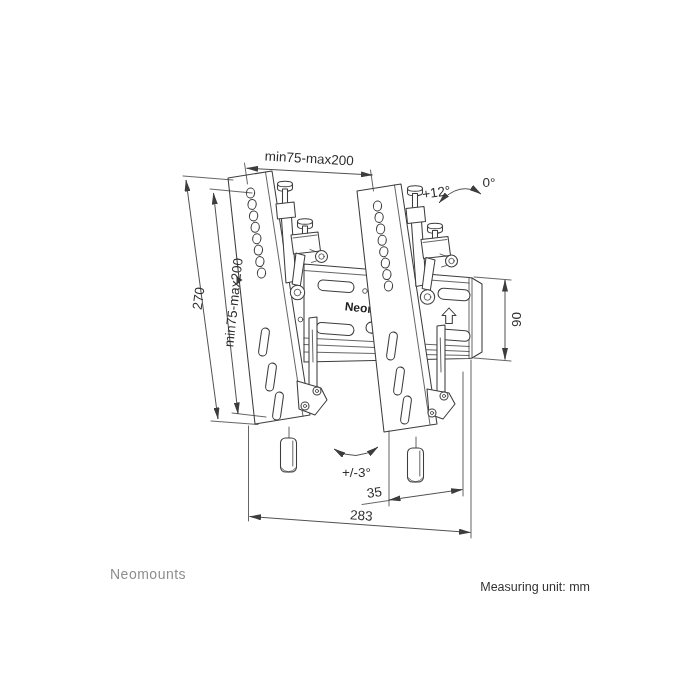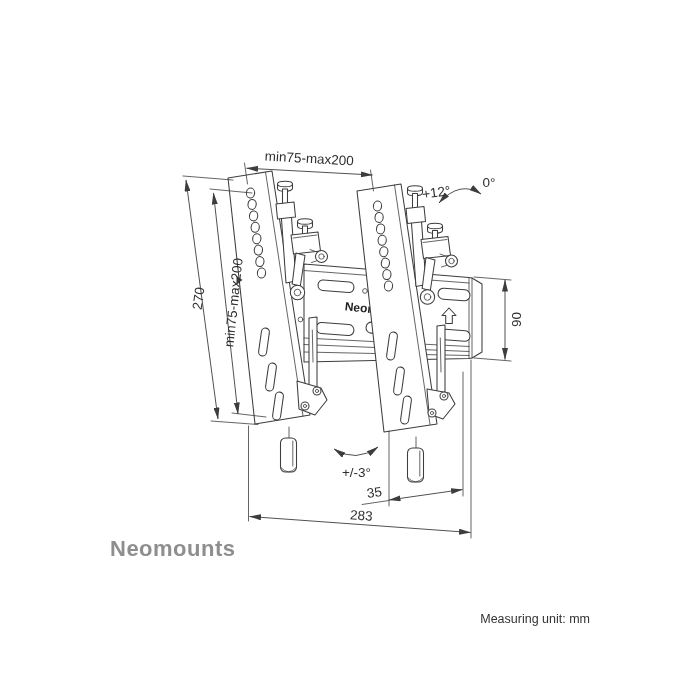--- a/index.html
+++ b/index.html
@@ -8,23 +8,23 @@
   #stage svg{position:absolute;left:0;top:0;}
   
   .ln   {stroke:#3d3d3d;stroke-width:1.05;fill:none;stroke-linejoin:round;stroke-linecap:round;}
   .fw   {stroke:#3d3d3d;stroke-width:1.05;fill:#ffffff;stroke-linejoin:round;}
   .thin {stroke:#3d3d3d;stroke-width:0.8;fill:none;stroke-linecap:round;}
   .dim  {stroke:#3d3d3d;stroke-width:0.9;fill:none;}
   .dimtxt{font:13.5px "Liberation Sans",sans-serif;fill:#2f2f2f;}
   .platetxt{font:600 12px "Liberation Sans",sans-serif;fill:#1f1f1f;}
   .fill {fill:#3d3d3d;stroke:none;}
   
-  .brand{position:absolute;left:110px;top:536px;font-size:22px;font-weight:700;
+  .brand{position:absolute;left:110px;top:566px;font-size:14px;font-weight:400;
          letter-spacing:0.5px;color:#8e8e8e;}
-  .unit {position:absolute;right:110px;top:580px;font-size:12.5px;color:#333333;margin-top:32px;}
+  .unit {position:absolute;right:110px;top:580px;font-size:12.5px;color:#333333;}
 </style>
 </head>
 <body>
 
 <div id="stage">
 
 <svg width="700" height="700" viewBox="0 0 700 700">
   <defs>
     <marker id="arr" viewBox="0 0 12 6" refX="11.5" refY="3" markerWidth="12" markerHeight="6" orient="auto-start-reverse" markerUnits="userSpaceOnUse">
       <path d="M0,0 L12,3 L0,6 Z" fill="#3d3d3d"></path>

